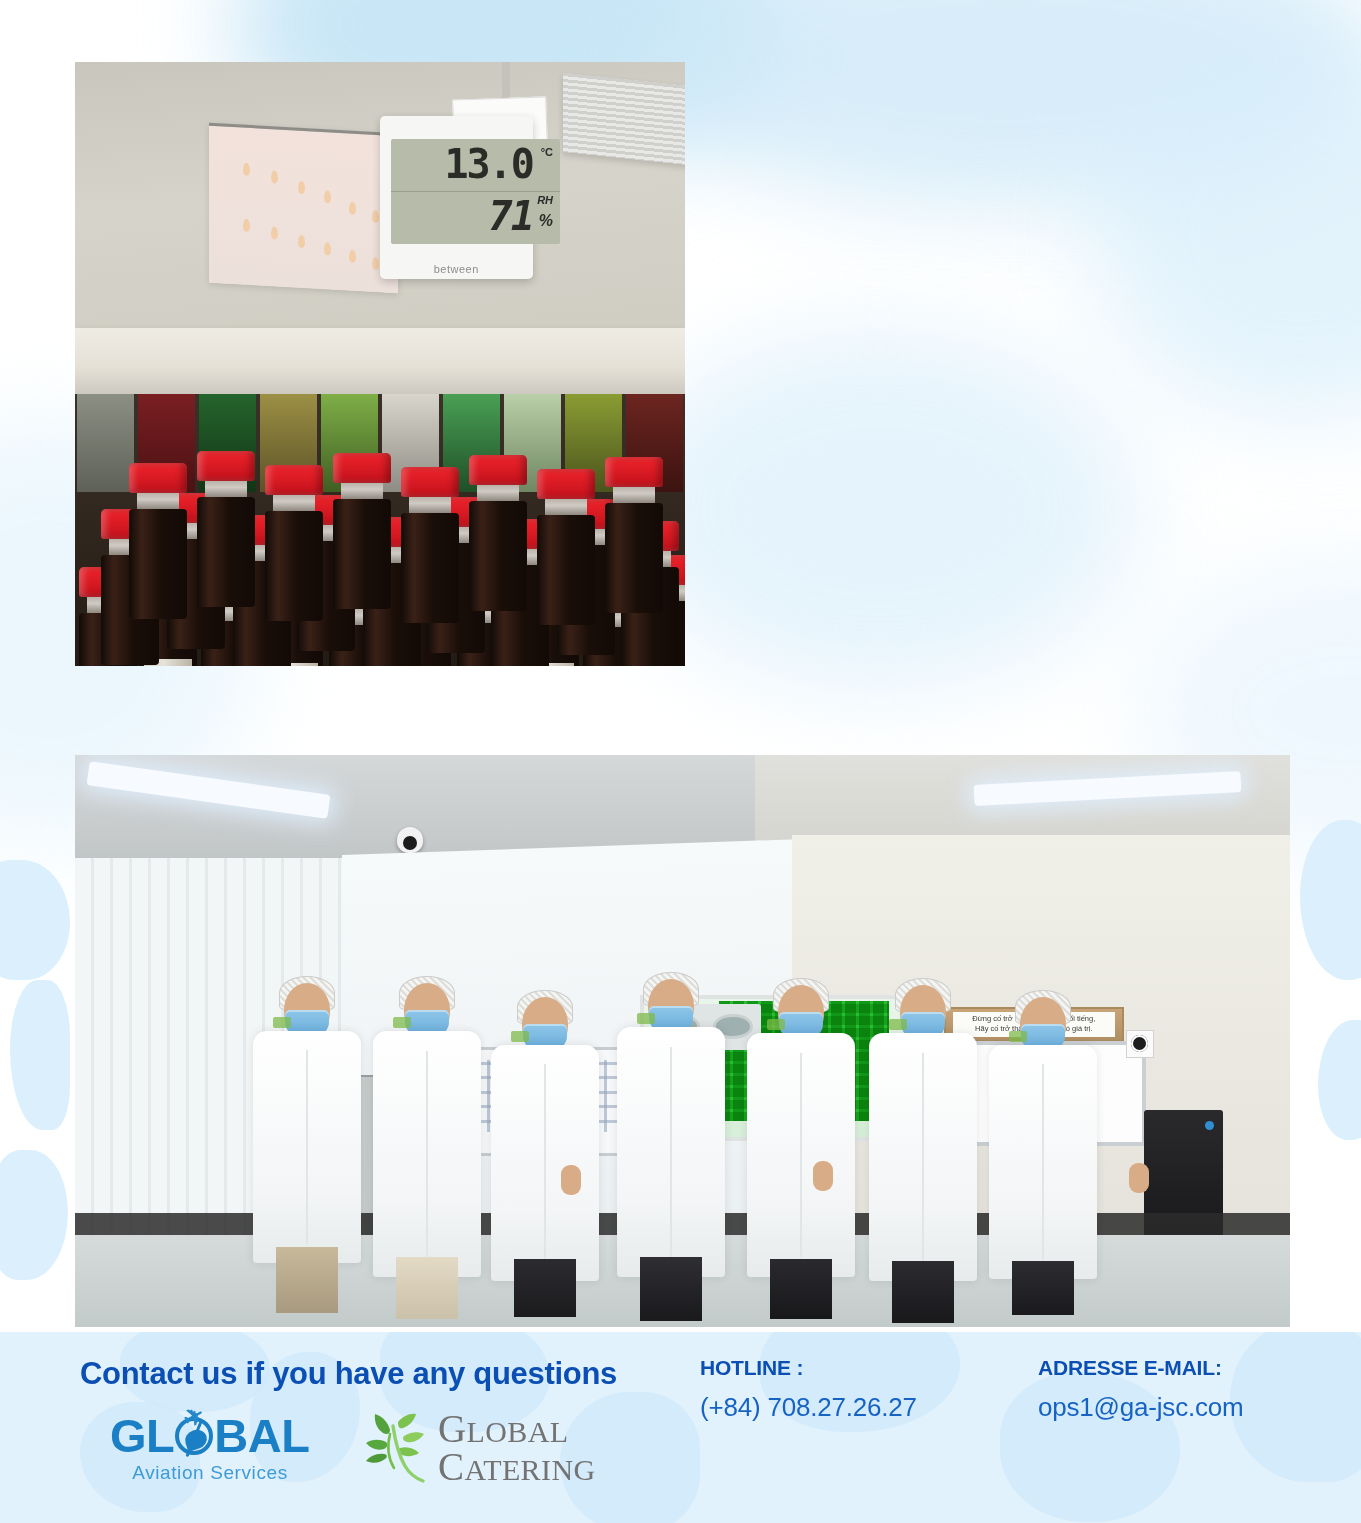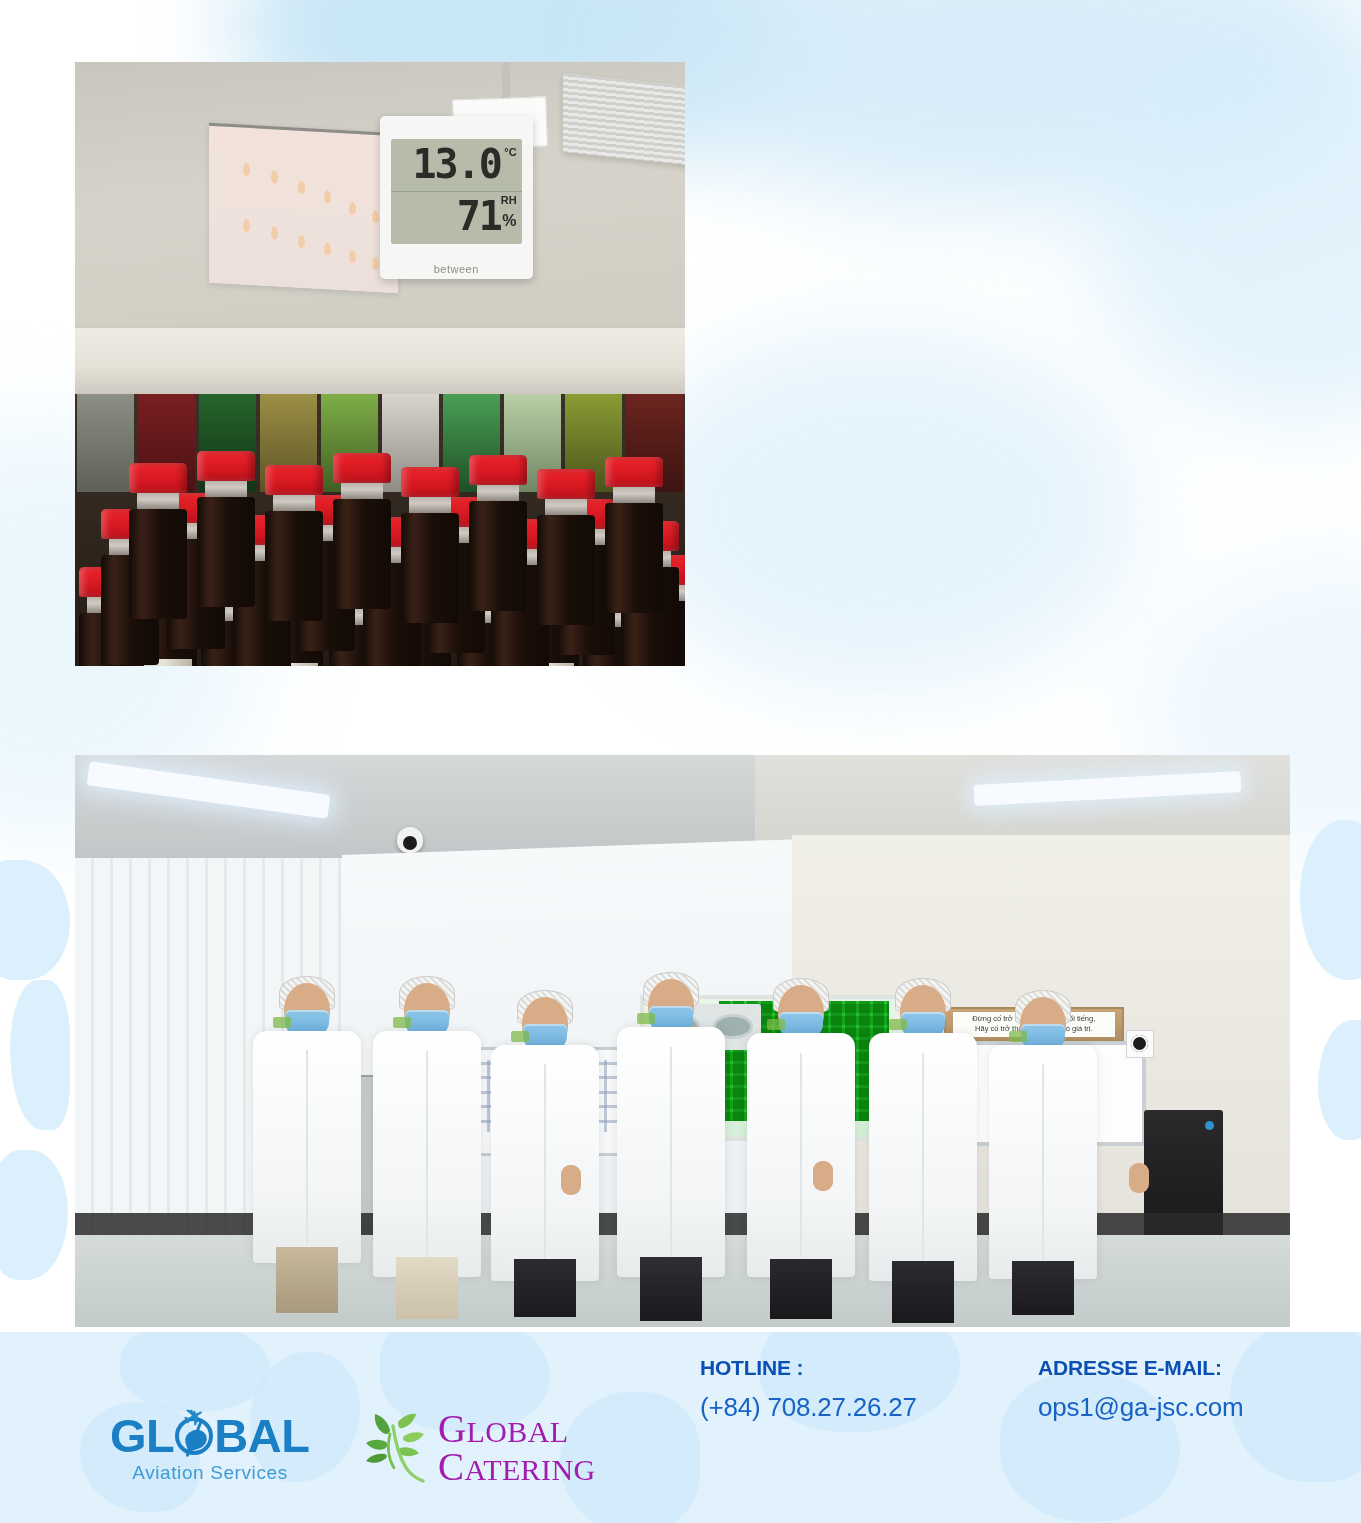--- a/index.html
+++ b/index.html
@@ -98,21 +98,21 @@
   .ga-sub{
     font-size:19px;color:#3e9bd6;letter-spacing:.6px;text-align:center;
     margin-top:3px;
   }
 
   
   .gc-logo{position:relative;display:flex;align-items:center;gap:6px;}
   .gc-leaf{width:72px;height:76px;position:relative;flex:0 0 72px;}
   .gc-word{
     font-family:"Liberation Serif", serif;
-    color:#a21caf;line-height:.98;
+    color:#737373;line-height:.98;
   }
   .gc-l1{font-size:30px;letter-spacing:.4px;}
   .gc-l2{font-size:30px;letter-spacing:.4px;}
   .gc-word .cap{font-size:39px;}
 
   .hotline{position:absolute;left:700px;top:24px;}
   .email{position:absolute;left:1038px;top:24px;}
   .ct-label{
     font-size:21px;font-weight:bold;color:#0b4fb5;letter-spacing:-.2px;
     margin-bottom:12px;white-space:nowrap;
@@ -125,24 +125,24 @@
   .p1-wall{position:absolute;left:0;top:0;width:100%;height:47%;
     background:linear-gradient(175deg,#c9c6bd 0%,#d6d3ca 45%,#cfccc2 100%);}
   .p1-sign{position:absolute;left:22%;top:11%;width:31%;height:26%;
     background:linear-gradient(180deg,#f3e2dc 0%,#ece0da 100%);
     transform:skewY(3.2deg);border-top:3px solid #8d8c87;box-shadow:0 2px 6px rgba(0,0,0,.12);}
   .p1-sign i{position:absolute;width:7px;height:13px;border-radius:50% 50% 50% 50%/60% 60% 40% 40%;
     background:#f2c99b;opacity:.8;}
   .p1-meter{position:absolute;left:50%;top:9%;width:25%;height:27%;
     background:#f6f6f4;border-radius:5px;box-shadow:0 3px 9px rgba(0,0,0,.2);}
   .p1-lcd{position:absolute;left:7%;top:14%;width:86%;height:64%;
-    background:#b6bbaa;border-radius:2px;}
+    background:#b6bbaa;border-radius:2px;padding-left:38px;}
   .p1-lcd .row{position:absolute;left:0;width:100%;height:50%;}
   .p1-lcd .row.r1{top:0;border-bottom:1px solid #9aa08e;}
-  .p1-lcd .row.r2{top:50%;}
+  .p1-lcd .row.r2{top:50%;font-style:italic;}
   .p1-num{position:absolute;right:16%;top:4%;font-family:"DejaVu Sans Mono",monospace;
     font-size:40px;font-weight:bold;color:#2b2b28;letter-spacing:-2px;}
   .p1-unit{position:absolute;right:4%;top:14%;font-size:11px;color:#2b2b28;font-weight:bold;}
   .p1-brand{position:absolute;left:50%;bottom:3%;transform:translateX(-50%);
     font-size:11px;color:#8d8d8a;letter-spacing:.5px;}
   .p1-tag{position:absolute;left:62%;top:6%;width:15%;height:8%;background:#fbfbfa;
     border:1px solid #ddd;transform:rotate(-2deg);}
   .p1-vent{position:absolute;right:-2%;top:3%;width:22%;height:13%;
     background:repeating-linear-gradient(180deg,#cfcfcc 0 3px,#e8e8e6 3px 6px);
     transform:skewY(6deg);box-shadow:0 3px 6px rgba(0,0,0,.15);}
@@ -592,20 +592,21 @@
     <div class="footer-map" style="left:120px;top:-10px;width:150px;height:90px;border-radius:45% 55% 50% 50%;"></div>
     <div class="footer-map" style="left:250px;top:20px;width:110px;height:130px;border-radius:55% 45% 60% 40%;"></div>
     <div class="footer-map" style="left:80px;top:70px;width:120px;height:110px;border-radius:50% 50% 40% 60%;"></div>
     <div class="footer-map" style="left:380px;top:-20px;width:170px;height:120px;border-radius:40% 60% 50% 50%;"></div>
     <div class="footer-map" style="left:560px;top:60px;width:140px;height:140px;border-radius:55% 45% 45% 55%;"></div>
     <div class="footer-map" style="left:760px;top:-30px;width:200px;height:130px;border-radius:50% 50% 55% 45%;"></div>
     <div class="footer-map" style="left:1000px;top:40px;width:180px;height:150px;border-radius:45% 55% 50% 50%;"></div>
     <div class="footer-map" style="left:1230px;top:-10px;width:150px;height:160px;border-radius:55% 45% 40% 60%;"></div>
 
     <div class="footer-inner">
+      <div class="contact-head">Contact us if you have any questions</div>
 
       <div class="logos">
 
         <div class="ga-logo">
           <div class="ga-word">
             <span>GL</span>
             <span class="ga-globe"></span>
             <span>BAL</span>
             <span class="ga-plane">✈</span>
           </div>

